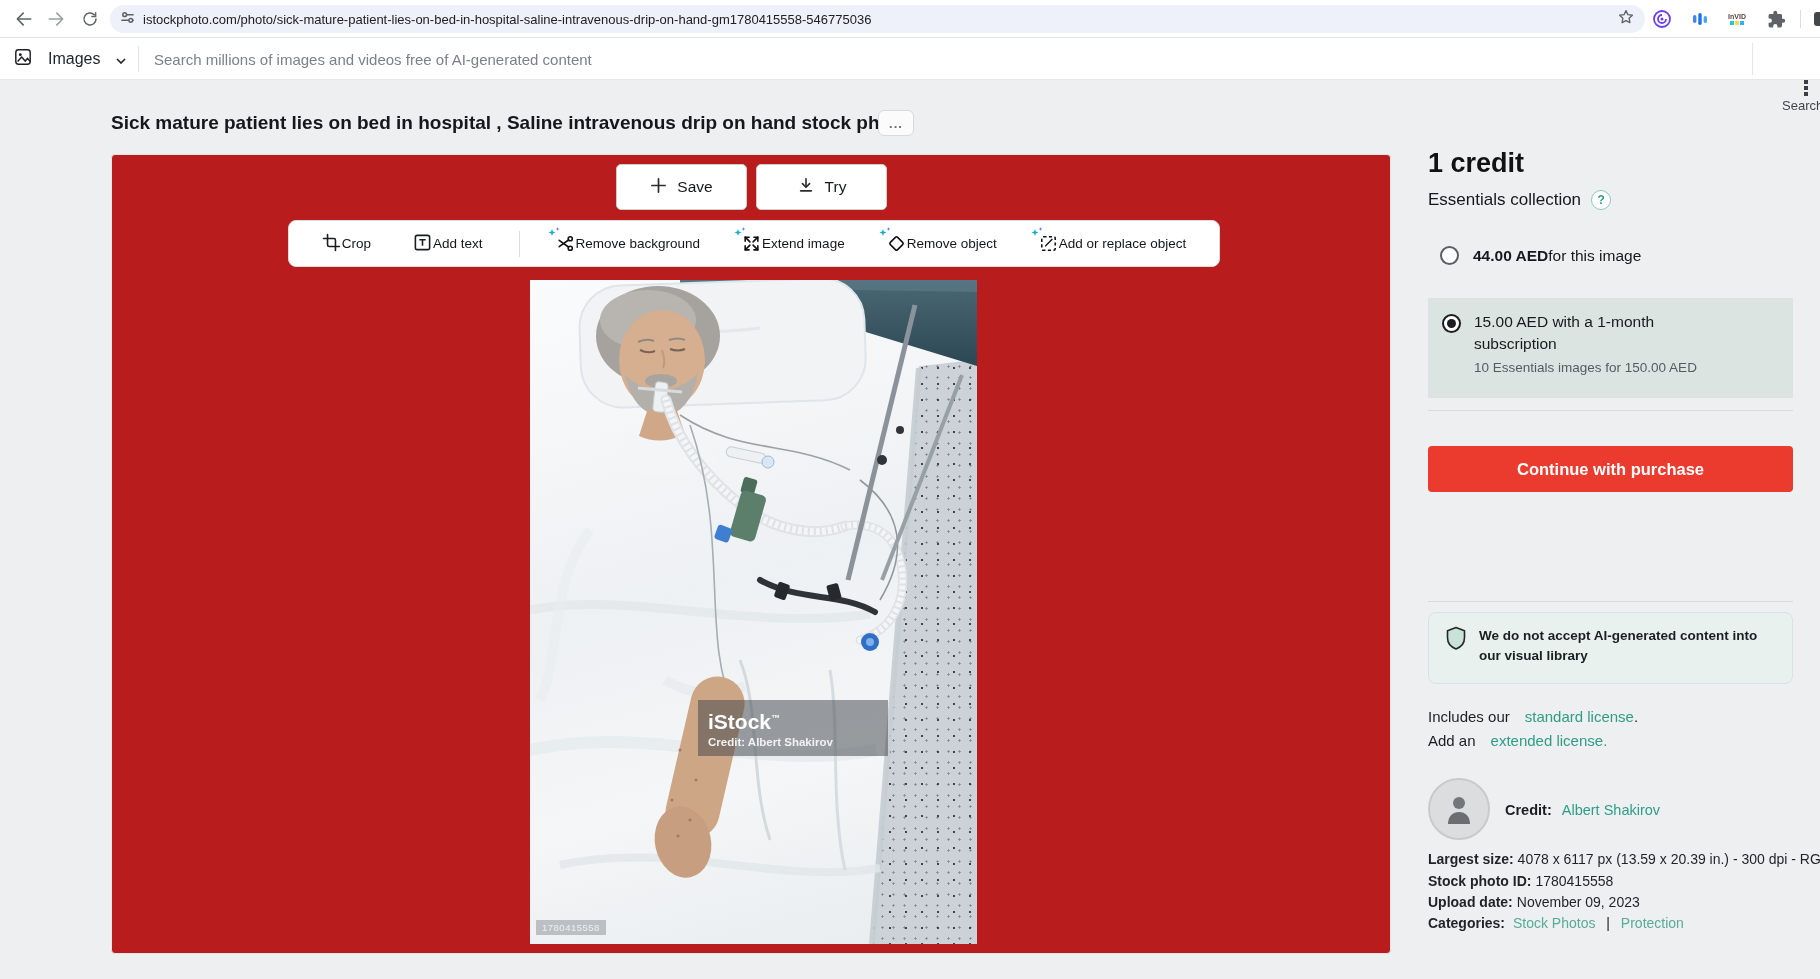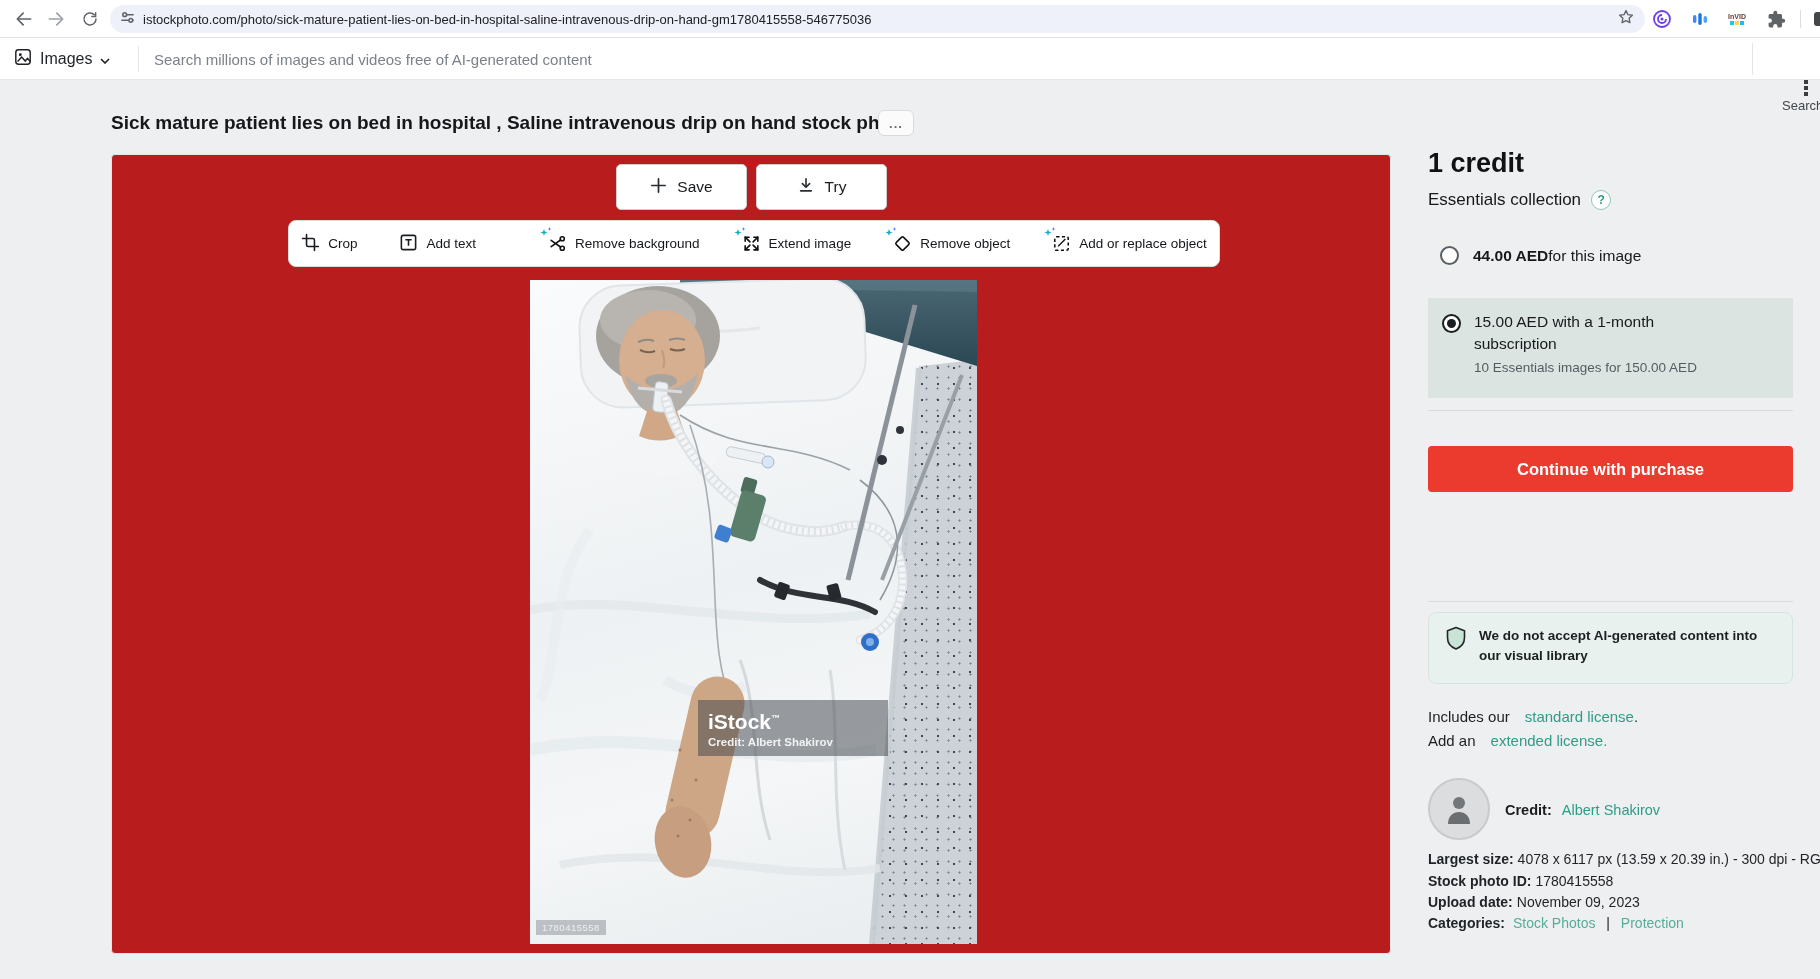--- a/index.html
+++ b/index.html
@@ -19,21 +19,21 @@
           justify-content:center;flex-direction:column;}
   .invid{font-size:7px;font-weight:bold;color:#5d4037;line-height:7px;letter-spacing:0;}
   .invid-strip{display:flex;gap:1px;margin-top:1px;}
   .invid-strip i{width:4px;height:4px;display:block;}
   .chrome-div{position:absolute;left:1800px;top:10px;width:1px;height:18px;background:#dadce0;}
   .chrome-part{position:absolute;left:1814px;top:12px;width:10px;height:14px;background:#44474a;border-radius:3px;}
 
   
   .sheader{position:absolute;left:0;top:38px;width:1820px;height:42px;background:#fff;
            border-bottom:1px solid #e6e7e9;}
-  .images-btn{position:absolute;left:14px;top:0;height:42px;display:flex;align-items:center;gap:8px;cursor:pointer;}
+  .images-btn{position:absolute;left:14px;top:0;height:42px;display:flex;align-items:center;gap:16px;cursor:pointer;}
   .images-label{font-size:16px;color:#1f2226;}
   .sh-div{position:absolute;background:#e3e4e6;width:1px;}
   .search-input{position:absolute;left:152px;top:1px;width:1560px;height:40px;border:none;outline:none;
                 font-size:15px;color:#404040;font-family:"Liberation Sans",sans-serif;background:transparent;}
   .search-input::placeholder{color:#7b818a;}
   .sbi{position:absolute;left:1782px;top:38px;width:80px;text-align:left;}
   .sbi-dots{position:absolute;left:22px;top:4px;display:flex;flex-direction:column;gap:2px;}
   .sbi-dots i{width:4px;height:4px;background:#3a3e42;display:block;}
   .sbi-label{position:absolute;left:0;top:22px;font-size:13px;color:#41464b;}
 
@@ -47,21 +47,21 @@
   .panel{position:absolute;left:111px;top:154px;width:1280px;height:800px;background:#b91c1c;
          border:1px solid #e2e4e6;border-radius:4px;}
   .act-btn{position:absolute;top:9px;height:46px;background:#fff;border:1px solid #cbcdcf;border-radius:5px;
            display:flex;align-items:center;justify-content:center;gap:10px;font-size:15.5px;color:#17191c;cursor:pointer;}
   .save-btn{left:504px;width:131px;}
   .try-btn{left:644px;width:131px;}
 
   .edit-toolbar{position:absolute;left:176px;top:65px;width:932px;height:47px;border:1px solid #d9dbdd;
                 border-radius:8px;background:#fff;display:flex;align-items:center;justify-content:center;
                 gap:30px;padding:0 18px;}
-  .tb-item{display:flex;align-items:center;gap:8px;font-size:13.5px;color:#141619;background:none;border:none;
+  .tb-item{display:flex;align-items:center;gap:1px;font-size:13.5px;color:#141619;background:none;border:none;
            font-family:"Liberation Sans",sans-serif;cursor:pointer;white-space:nowrap;}
   .tb-div{width:1px;height:26px;background:#dcdee0;}
   .flip{transform:scaleX(-1);}
   .spark-wrap{position:relative;display:inline-flex;}
   .spark{position:absolute;left:-9px;top:-8px;}
 
   
   .photo{position:absolute;left:418px;top:125px;width:447px;height:664px;overflow:hidden;
          background:linear-gradient(165deg,#fafbfc 0%,#eef1f3 45%,#f4f6f7 72%,#e8ecee 100%);}
   .floor{position:absolute;inset:0;background-color:#ccd2d8;

